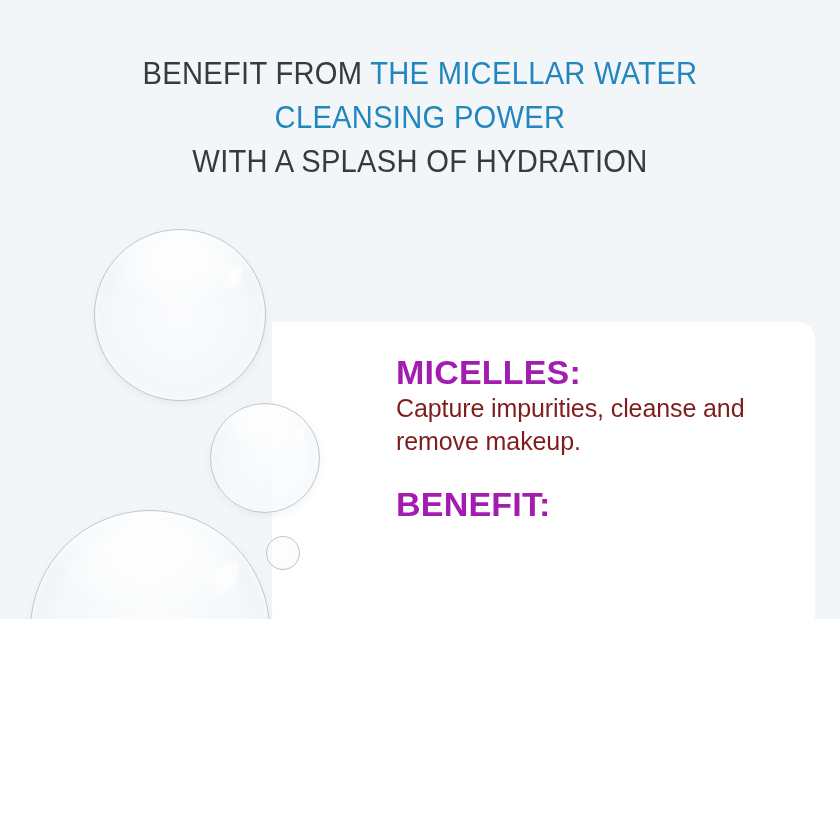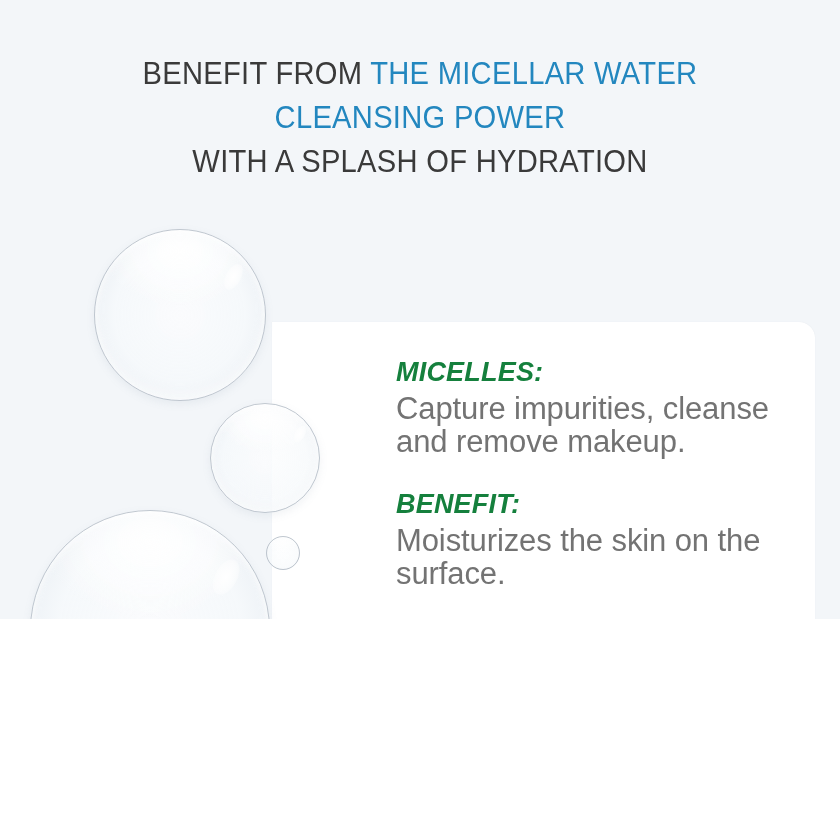--- a/index.html
+++ b/index.html
@@ -59,33 +59,32 @@
   #ingredients {
     position: absolute;
     left: 396px;
     top: 356px;
     width: 390px;
   }
   .ingredient { margin-bottom: 30px; }
   .ingredient:last-child { margin-bottom: 0; }
   .ing-title {
     display: block;
-    font-size: 27px;
+    font-size: 34px;
     font-weight: 700;
-    color: #15803d;
+    color: #a21caf;
     letter-spacing: 0.2px;
     line-height: 33px;
     margin-bottom: 3px;
-    font-style: italic;
   }
   .ing-desc {
     display: block;
-    font-size: 31px;
+    font-size: 25px;
     font-weight: 400;
-    color: #737373;
+    color: #7f1d1d;
     line-height: 33px;
     letter-spacing: -0.1px;
   }
 
   
   .droplet {
     position: absolute;
     border-radius: 50%;
     background:
       radial-gradient(ellipse 62% 44% at 50% 13%,
@@ -184,18 +183,17 @@
 
   <div id="ingredients">
 
     <div class="ingredient">
       <span class="ing-title">MICELLES:</span>
       <span class="ing-desc">Capture impurities, cleanse and remove makeup.</span>
     </div>
 
     <div class="ingredient">
       <span class="ing-title">BENEFIT:</span>
-      <span class="ing-desc">Moisturizes the skin on the surface.</span>
     </div>
 
   </div>
 
 </div>
 
 </body></html>

